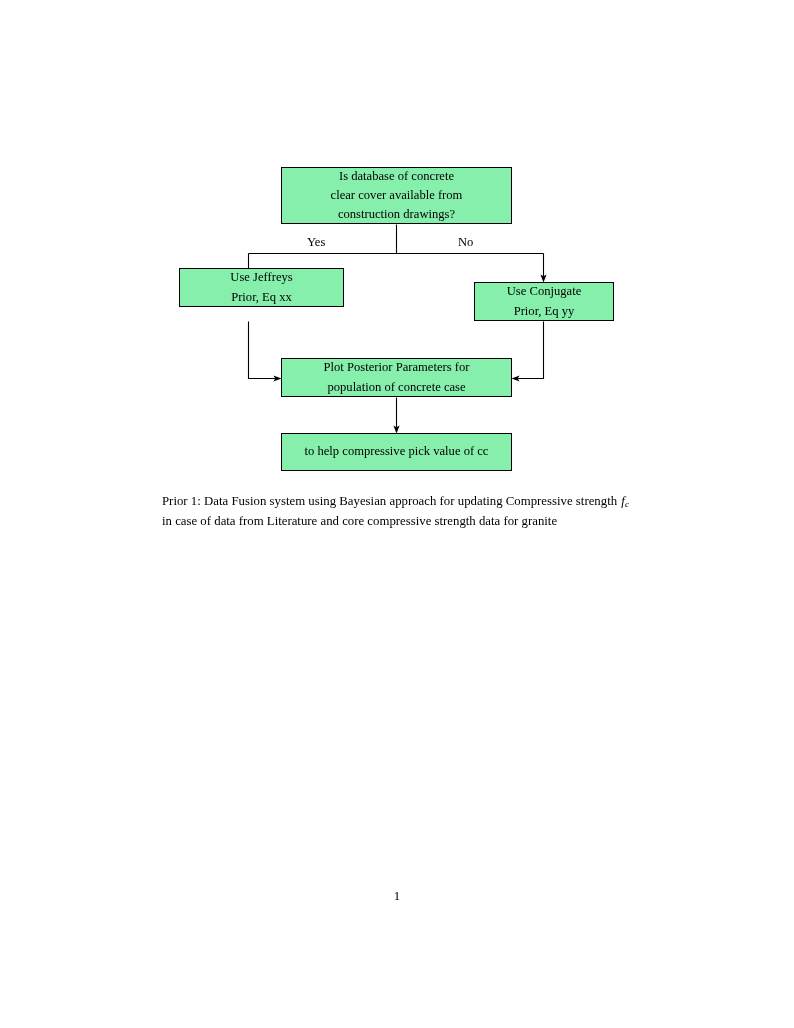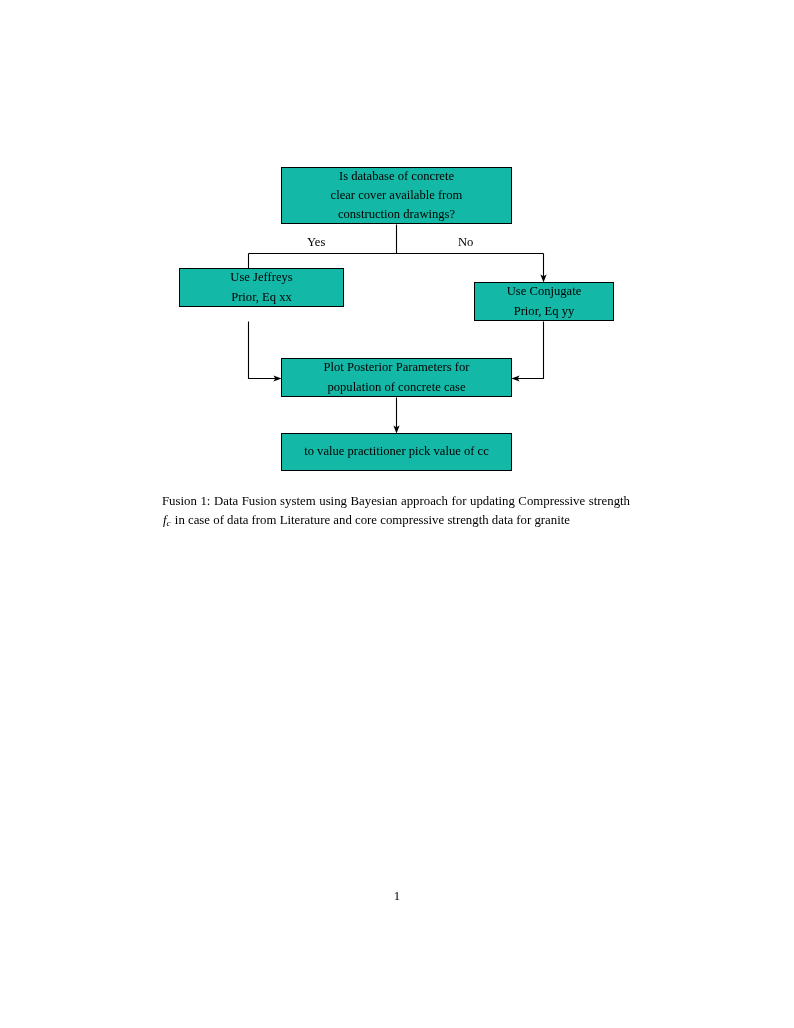--- a/index.html
+++ b/index.html
@@ -30,21 +30,21 @@
     top: 0;
   }
   .node-box {
     position: absolute;
     border: 1px solid #000000;
     box-sizing: border-box;
     display: flex;
     flex-direction: column;
     align-items: center;
     justify-content: center;
-    background: #14b8a6;
+    background: #86efac;
     font-size: 12.6px;
     line-height: 1.52;
     text-align: left;
     white-space: nowrap;
   }
   .node-box span { display: block; }
 
   #node-question { left: 281px; top: 167px; width: 231px; height: 57px; }
   #node-jeffreys  { left: 179px; top: 268px; width: 165px; height: 39px; }
   #node-conjugate { left: 474px; top: 282px; width: 140px; height: 39px; }
@@ -147,20 +147,20 @@
     <span>Use Conjugate</span>
     <span>Prior, Eq yy</span>
   </div>
 
   <div class="node-box" id="node-posterior">
     <span>Plot Posterior Parameters for</span>
     <span>population of concrete case</span>
   </div>
 
   <div class="node-box" id="node-plot">
-    <span>to value practitioner pick value of cc</span>
+    <span>to help compressive pick value of cc</span>
   </div>
 
 </div>
 
-<div id="caption"><span>Fusion 1:</span><span> Data Fusion system using Bayesian approach for updating Compressive strength </span><span class="mathvar"><span>f</span><sub>c</sub></span><span> in case of data from Literature and core compressive strength data for granite</span></div>
+<div id="caption"><span>Prior 1:</span><span> Data Fusion system using Bayesian approach for updating Compressive strength </span><span class="mathvar"><span>f</span><sub>c</sub></span><span> in case of data from Literature and core compressive strength data for granite</span></div>
 
 <div id="page-number">1</div>
 
 </body></html>

